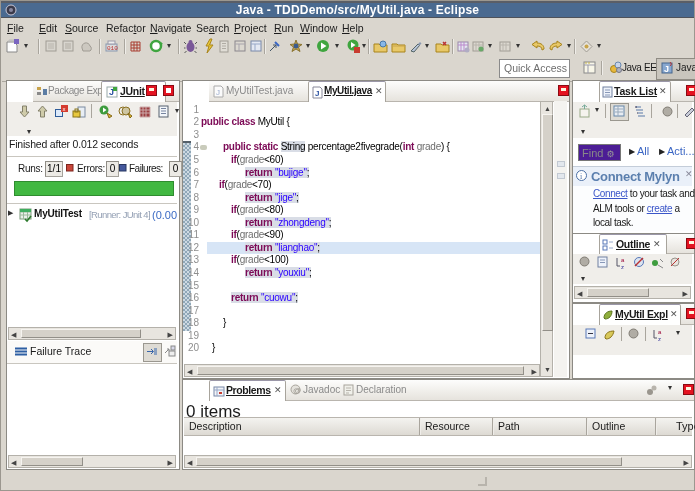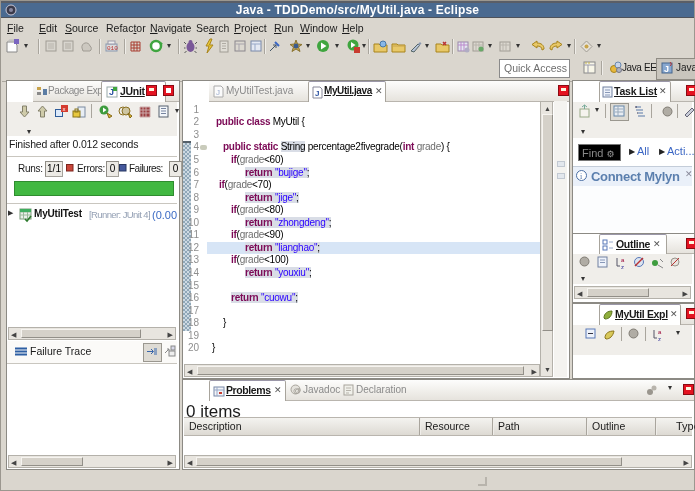--- a/index.html
+++ b/index.html
@@ -222,21 +222,21 @@
         <span class="rb2"></span>
       </div>
  </div>
 
  <div class="ab" style="left:24px;top:160.9px;width:334px;height:12.6px;background:#d7e5f6;"></div>
 
  <div class="ab" style="left:0;top:60px;width:8px;height:190px;border-top:2px solid #55606a;box-sizing:border-box;background-image:conic-gradient(#8fa7b8 90deg,#cdd9e2 90deg 180deg,#8fa7b8 180deg 270deg,#cdd9e2 270deg);background-size:4px 4px;"></div>
 
  <div class="ab" style="left:17px;top:64px;width:7px;height:5px;background:#c9cbbb;border-radius:2px;"></div>
  <div class="cl" style="top:22.6px"><span class="ln">1</span></div>
-  <div class="cl" style="top:35.2px"><span class="ln">2</span><span style="margin-left:17px"><b class="k">public</b> <b class="k">class</b> MyUtil {</span></div>
+  <div class="cl" style="top:35.2px"><span class="ln">2</span><span style="margin-left:2px"><b class="k">public</b> <b class="k">class</b> MyUtil {</span></div>
   <div class="cl" style="top:47.7px"><span class="ln">3</span></div>
   <div class="cl" style="top:60.3px"><span class="ln">4</span><span style="margin-left:24px"><b class="k">public</b> <b class="k">static</b> <span class="o">String</span> percentage2fivegrade(<b class="k">int</b> <span class="g">grade</span>) {</span></div>
   <div class="cl" style="top:72.9px"><span class="ln">5</span><span style="margin-left:32px"><b class="k">if</b>(<span class="g">grade</span>&lt;60)</span></div>
   <div class="cl" style="top:85.5px"><span class="ln">6</span><span style="margin-left:46px"><span class="o"><b class="k">return</b> <span class="s">"bujige"</span>;</span></span></div>
   <div class="cl" style="top:98.0px"><span class="ln">7</span><span style="margin-left:20px"><b class="k">if</b>(<span class="g">grade</span>&lt;70)</span></div>
   <div class="cl" style="top:110.6px"><span class="ln">8</span><span style="margin-left:46px"><span class="o"><b class="k">return</b> <span class="s">"jige"</span>;</span></span></div>
   <div class="cl" style="top:123.2px"><span class="ln">9</span><span style="margin-left:32px"><b class="k">if</b>(<span class="g">grade</span>&lt;80)</span></div>
   <div class="cl" style="top:135.7px"><span class="ln">10</span><span style="margin-left:46px"><span class="o"><b class="k">return</b> <span class="s">"zhongdeng"</span>;</span></span></div>
   <div class="cl" style="top:148.3px"><span class="ln">11</span><span style="margin-left:32px"><b class="k">if</b>(<span class="g">grade</span>&lt;90)</span></div>
   <div class="cl" style="top:160.9px"><span class="ln">12</span><span style="margin-left:46px"><span class="o"><b class="k">return</b> <span class="s">"lianghao"</span>;</span></span></div>
@@ -304,34 +304,35 @@
   <div class="sep" style="left:78px;top:2px;height:14px;"></div>
   <svg width="12" height="12" style="left:89px;top:4px;">
         <circle cx="5.5" cy="5.5" r="4.5" fill="#b0aca4" stroke="#807c74"></circle>
       </svg>
   <div class="sep" style="left:104px;top:2px;height:14px;"></div>
   <svg width="12" height="12" style="left:110px;top:3px;">
         <path d="M2 10 L9 3 l2 2 L4 12 Z" fill="#c8ccd8" stroke="#667"></path>
       </svg>
   <span class="dd ab" style="left:8px;top:25px;">▾</span>
  </div>
- <div class="ab" style="left:5px;top:63px;width:43px;height:17px;background:#000000;border:1px solid #777;font-size:11px;color:#888;line-height:16px;padding-left:3px;box-sizing:border-box;">Find <span style="color:#999;font-size:9px;">⚙</span></div>
+ <div class="ab" style="left:5px;top:63px;width:43px;height:17px;background:#4c1d95;border:1px solid #777;font-size:11px;color:#888;line-height:16px;padding-left:3px;box-sizing:border-box;">Find <span style="color:#999;font-size:9px;">⚙</span></div>
  <span class="ab" style="left:56px;top:66px;font-size:8px;color:#222;">▶</span>
  <span class="ab" style="left:64px;top:64px;font-size:11px;color:#3b66c4;">All</span>
  <span class="ab" style="left:86px;top:66px;font-size:8px;color:#222;">▶</span>
  <span class="ab" style="left:94px;top:64px;font-size:11px;color:#3b66c4;">Acti...</span>
 
  <div class="ab" style="left:0px;top:85px;width:119px;height:64px;background:#fcfdfe;border-top:1px solid #c4cdd9;">
   <div class="ab" style="left:0;top:0;width:119px;height:19px;background:#eaf0f9;"></div>
   <svg width="12" height="12" style="left:3px;top:3px;">
         <circle cx="5.5" cy="5.5" r="5" fill="#fff" stroke="#4a6fa5"></circle>
         <text x="4" y="9" font-size="8" fill="#4a6fa5" font-family="Liberation Serif">i</text>
       </svg>
   <span class="ab" style="left:18px;top:2px;font-size:13px;font-weight:bold;letter-spacing:-0.3px;color:#5b7fae;">Connect Mylyn</span>
   <span class="ab" style="left:112px;top:2px;font-size:9px;color:#889;">✕</span>
+  <div class="ab" style="left:20px;top:20px;font-size:10px;line-height:14.5px;color:#1a1a1a;letter-spacing:-0.4px;white-space:nowrap;"><span class="lnk">Connect</span> to your task and<br>ALM tools or <span class="lnk">create</span> a<br>local task.</div>
  </div>
 </div>
 
 <div class="pane" id="outline" style="left:572px;top:233px;width:121px;height:68px;">
  <div class="tabbar" style="height:19px;">
   <div class="vtab" style="left:0px;width:66px;height:19px;">
    <span class="ab" style="left:3px;top:4px;">
           <svg width="11" height="11">
             <rect x="0" y="1" width="4" height="4" fill="#fff" stroke="#5878b8"></rect>
             <rect x="0" y="7" width="4" height="4" fill="#fff" stroke="#5878b8"></rect>

